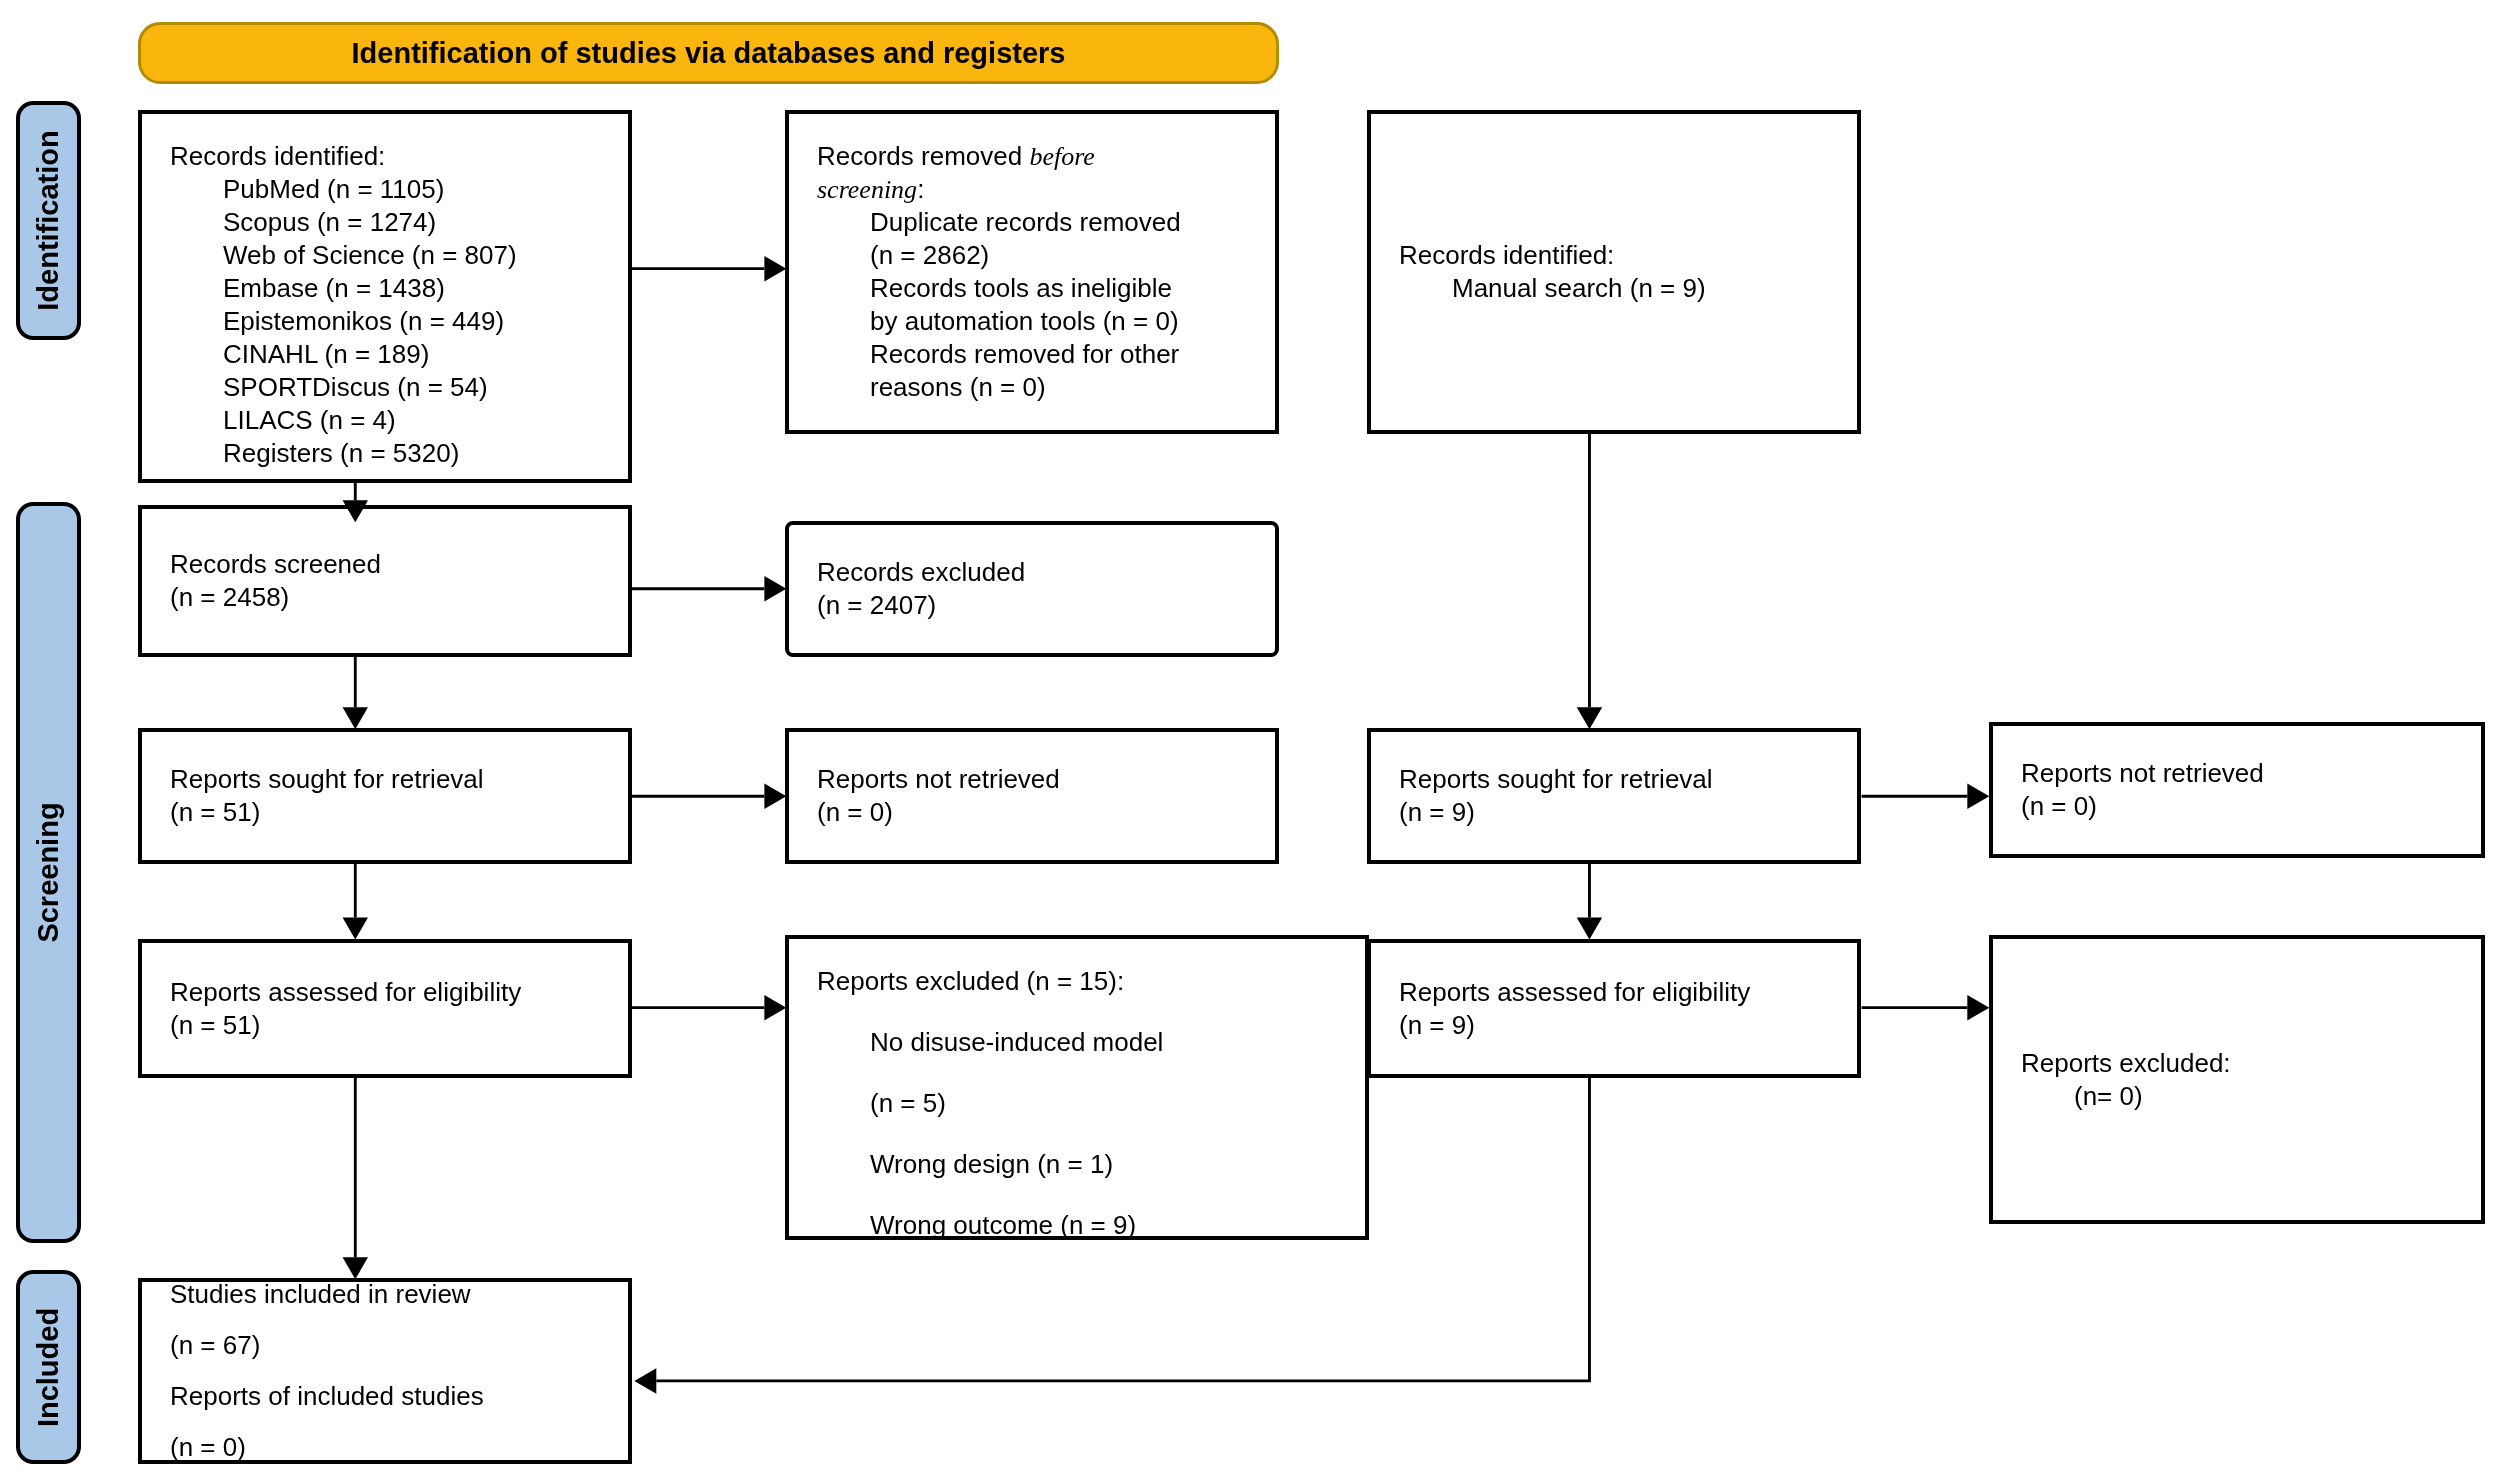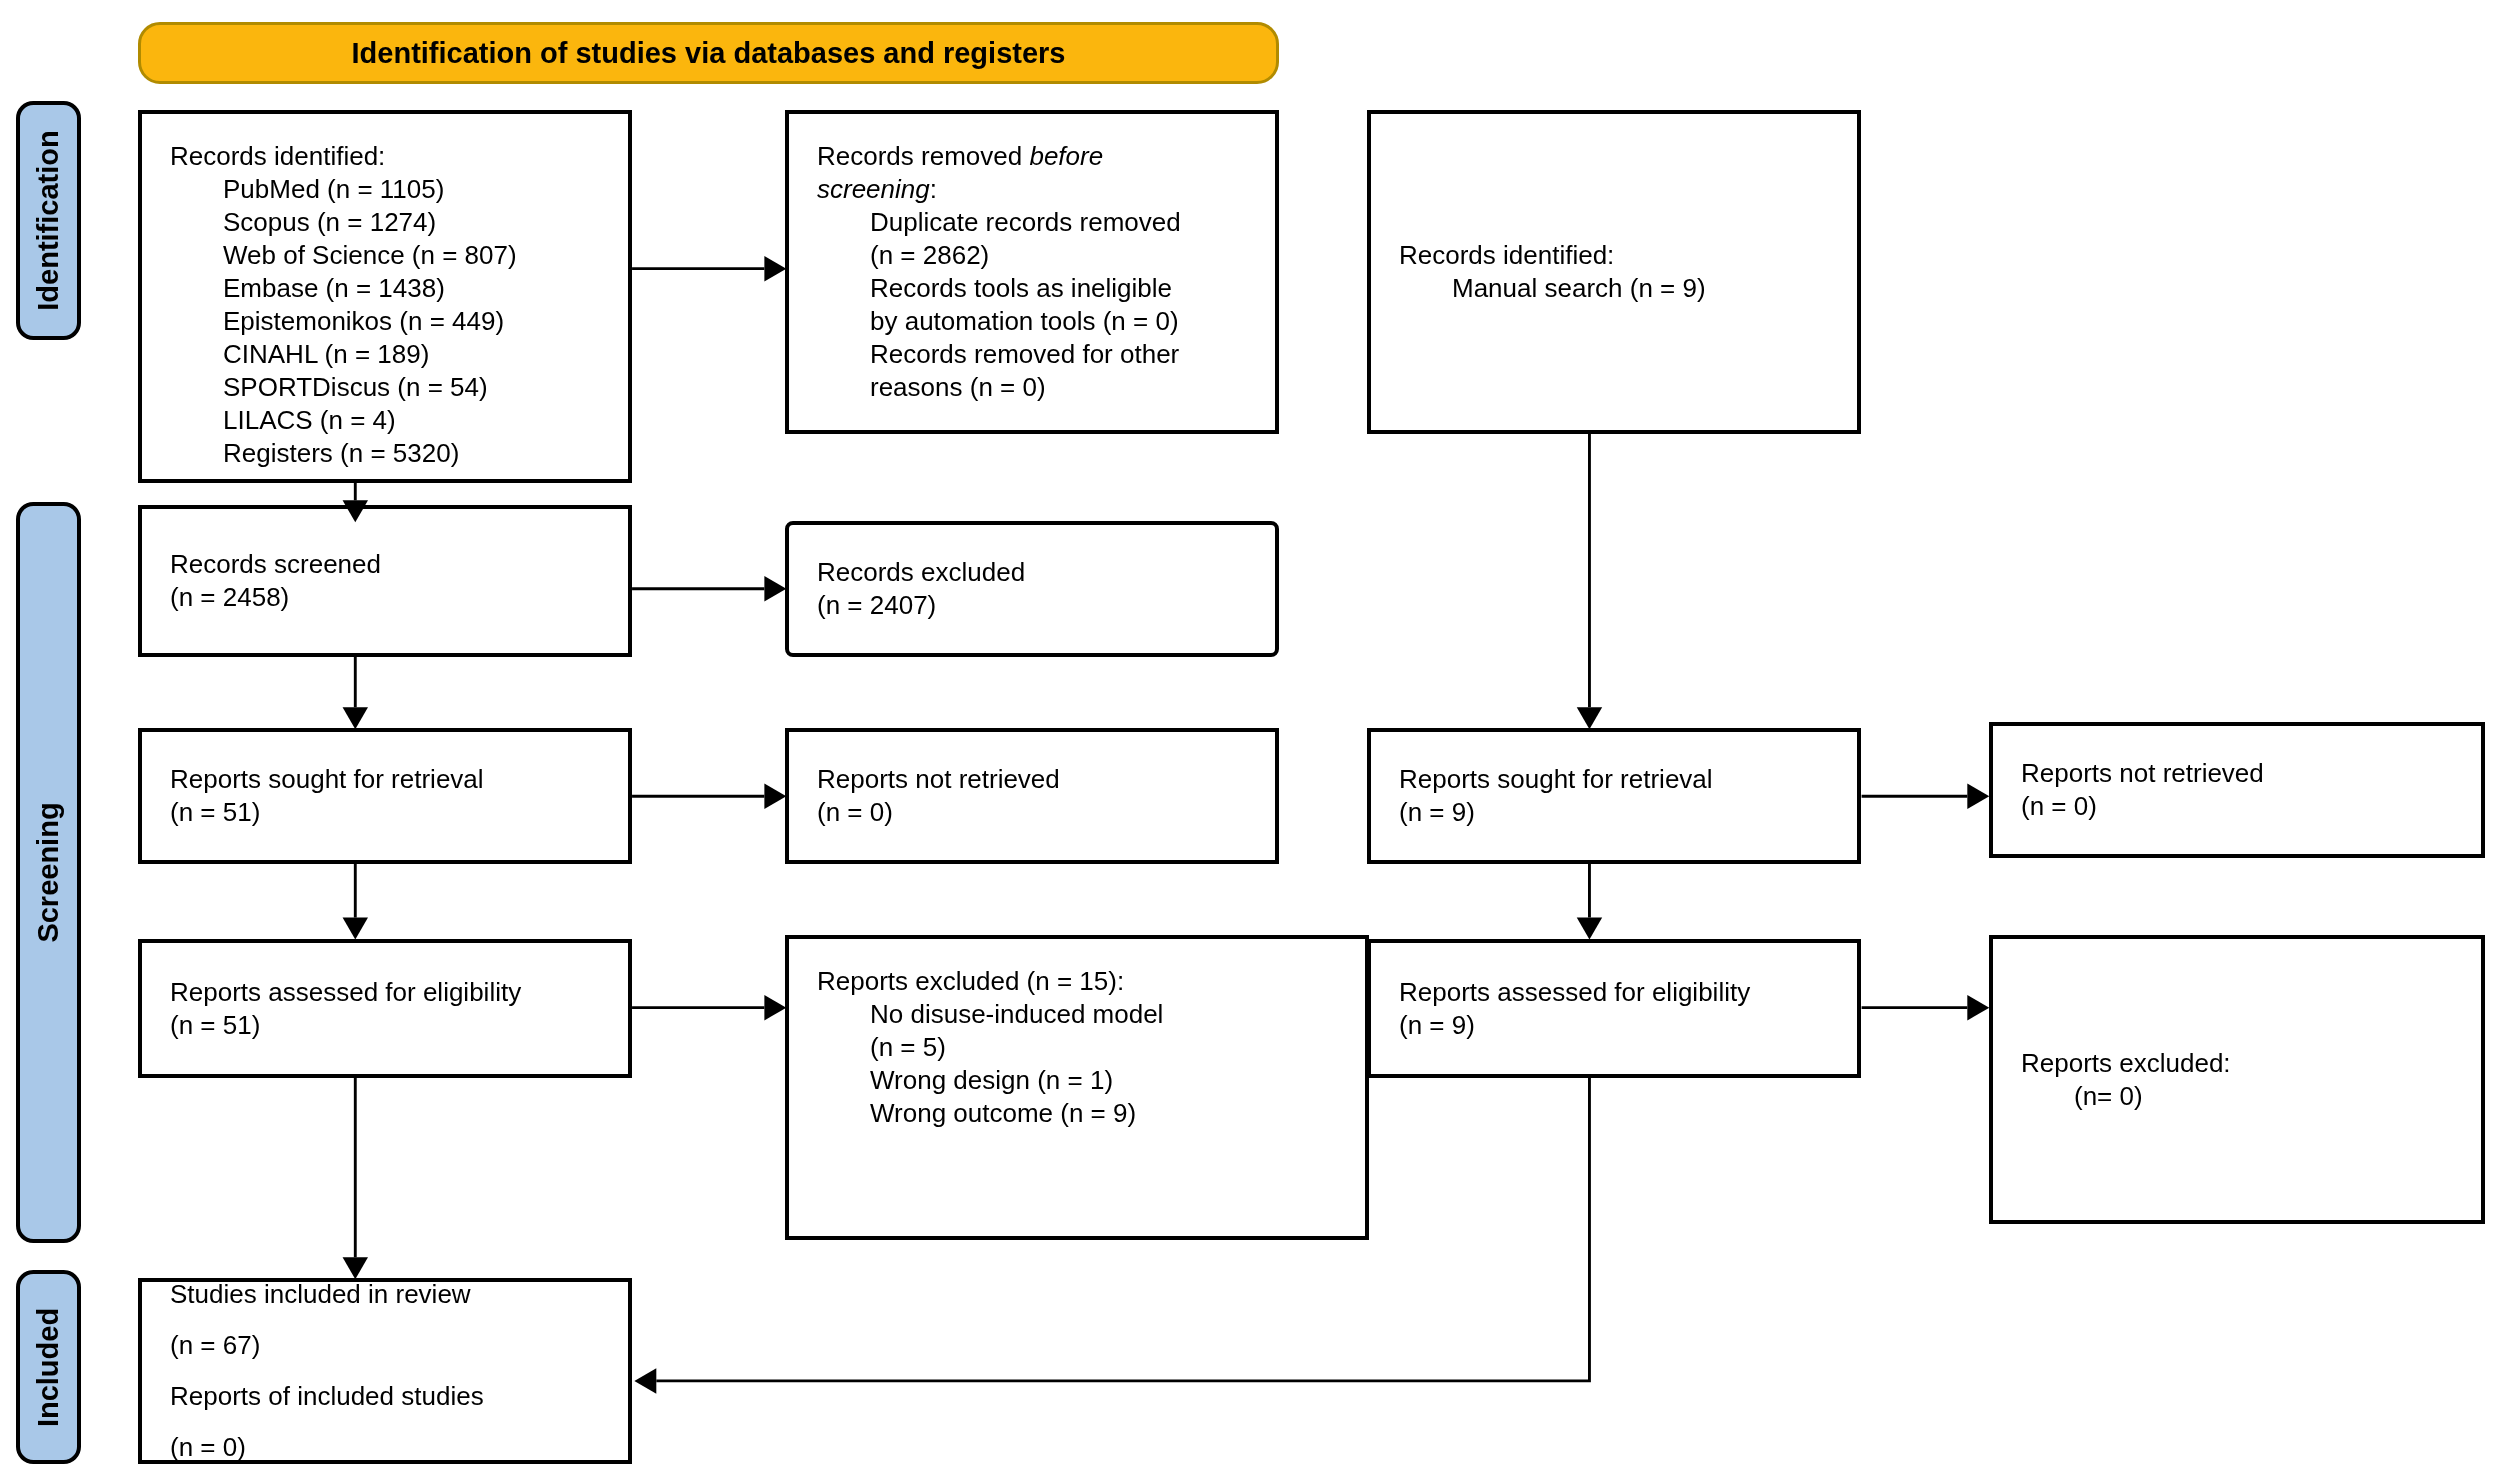--- a/index.html
+++ b/index.html
@@ -50,21 +50,21 @@
     font-size: 26px;
     line-height: 33px;
     display: flex;
     flex-direction: column;
     justify-content: flex-start;
     padding: 26px 14.4px 17.3px 28px;
   }
   .fbox.center { justify-content: center; padding-top: 0; padding-bottom: 0; }
   .fbox .line { white-space: nowrap; }
   .fbox .line.indent-1 { padding-left: 53px; }
-  .fbox .it { font-style: italic; }
+  .fbox .it { font-style: italic; font-family: Liberation Serif, serif; }
   svg.connectors {
     position: absolute;
     left: 0; top: 0;
     width: 2500px;
     height: 1478px;
     pointer-events: none;
   }
   svg.connectors line, svg.connectors polyline {
     stroke: var(--arrow-color, #000);
     stroke-width: 5;
@@ -124,21 +124,21 @@
       <div class="line indent-0"><span>(n = 51)</span></div>
     </div>
   <div class="fbox center" style="left:785px; top:728px; width:494px; height:136px;">
       <div class="line indent-0"><span>Reports not retrieved</span></div>
       <div class="line indent-0"><span>(n = 0)</span></div>
     </div>
   <div class="fbox center" style="left:138px; top:939px; width:494px; height:139px;">
       <div class="line indent-0"><span>Reports assessed for eligibility</span></div>
       <div class="line indent-0"><span>(n = 51)</span></div>
     </div>
-  <div class="fbox" style="left:785px; top:935px; width:584px; height:305px;">
+  <div class="fbox" style="left:785px; top:935px; width:584px; height:305px;gap:28px;">
       <div class="line indent-0"><span>Reports excluded (n = 15):</span></div>
       <div class="line indent-1"><span>No disuse-induced model</span></div>
       <div class="line indent-1"><span>(n = 5)</span></div>
       <div class="line indent-1"><span>Wrong design (n = 1)</span></div>
       <div class="line indent-1"><span>Wrong outcome (n = 9)</span></div>
     </div>
   <div class="fbox center" style="left:138px; top:1278px; width:494px; height:186px;gap:18px;">
       <div class="line indent-0"><span>Studies included in review</span></div>
       <div class="line indent-0"><span>(n = 67)</span></div>
       <div class="line indent-0"><span>Reports of included studies</span></div>

